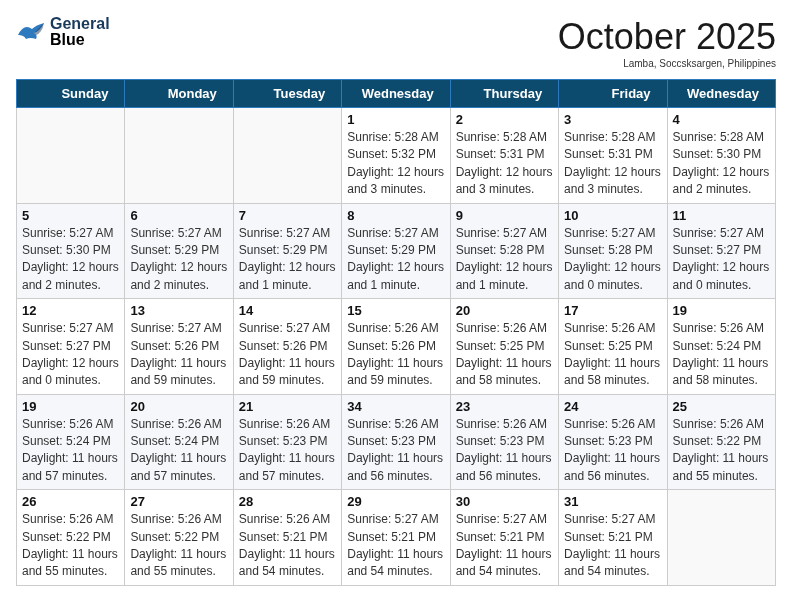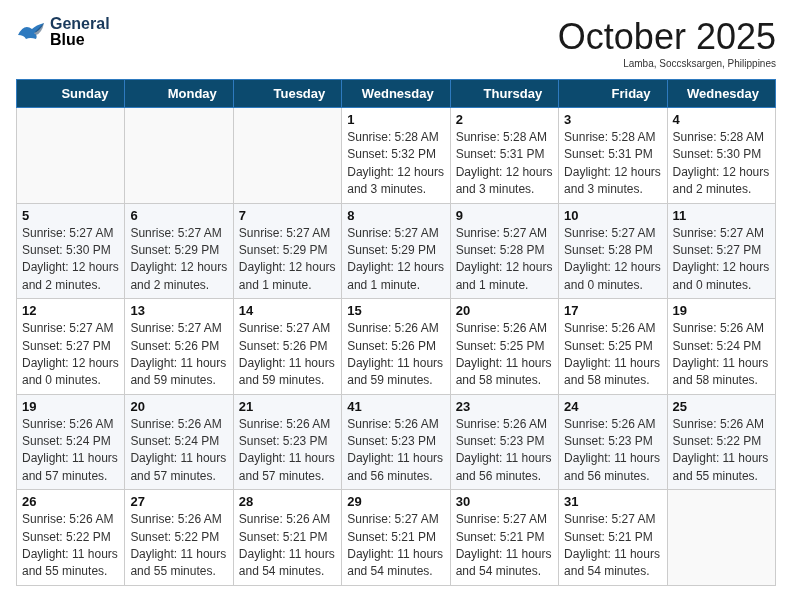--- a/index.html
+++ b/index.html
@@ -270,21 +270,21 @@
 and 57 minutes.</div>
         </td>
         <td>
           <div class="day-num">21</div>
           <div class="day-info" style="white-space: pre-line;">Sunrise: 5:26 AM
 Sunset: 5:23 PM
 Daylight: 11 hours
 and 57 minutes.</div>
         </td>
         <td>
-          <div class="day-num">41</div>
+          <div class="day-num">34</div>
           <div class="day-info" style="white-space: pre-line;">Sunrise: 5:26 AM
 Sunset: 5:23 PM
 Daylight: 11 hours
 and 56 minutes.</div>
         </td>
         <td>
           <div class="day-num">23</div>
           <div class="day-info" style="white-space: pre-line;">Sunrise: 5:26 AM
 Sunset: 5:23 PM
 Daylight: 11 hours

